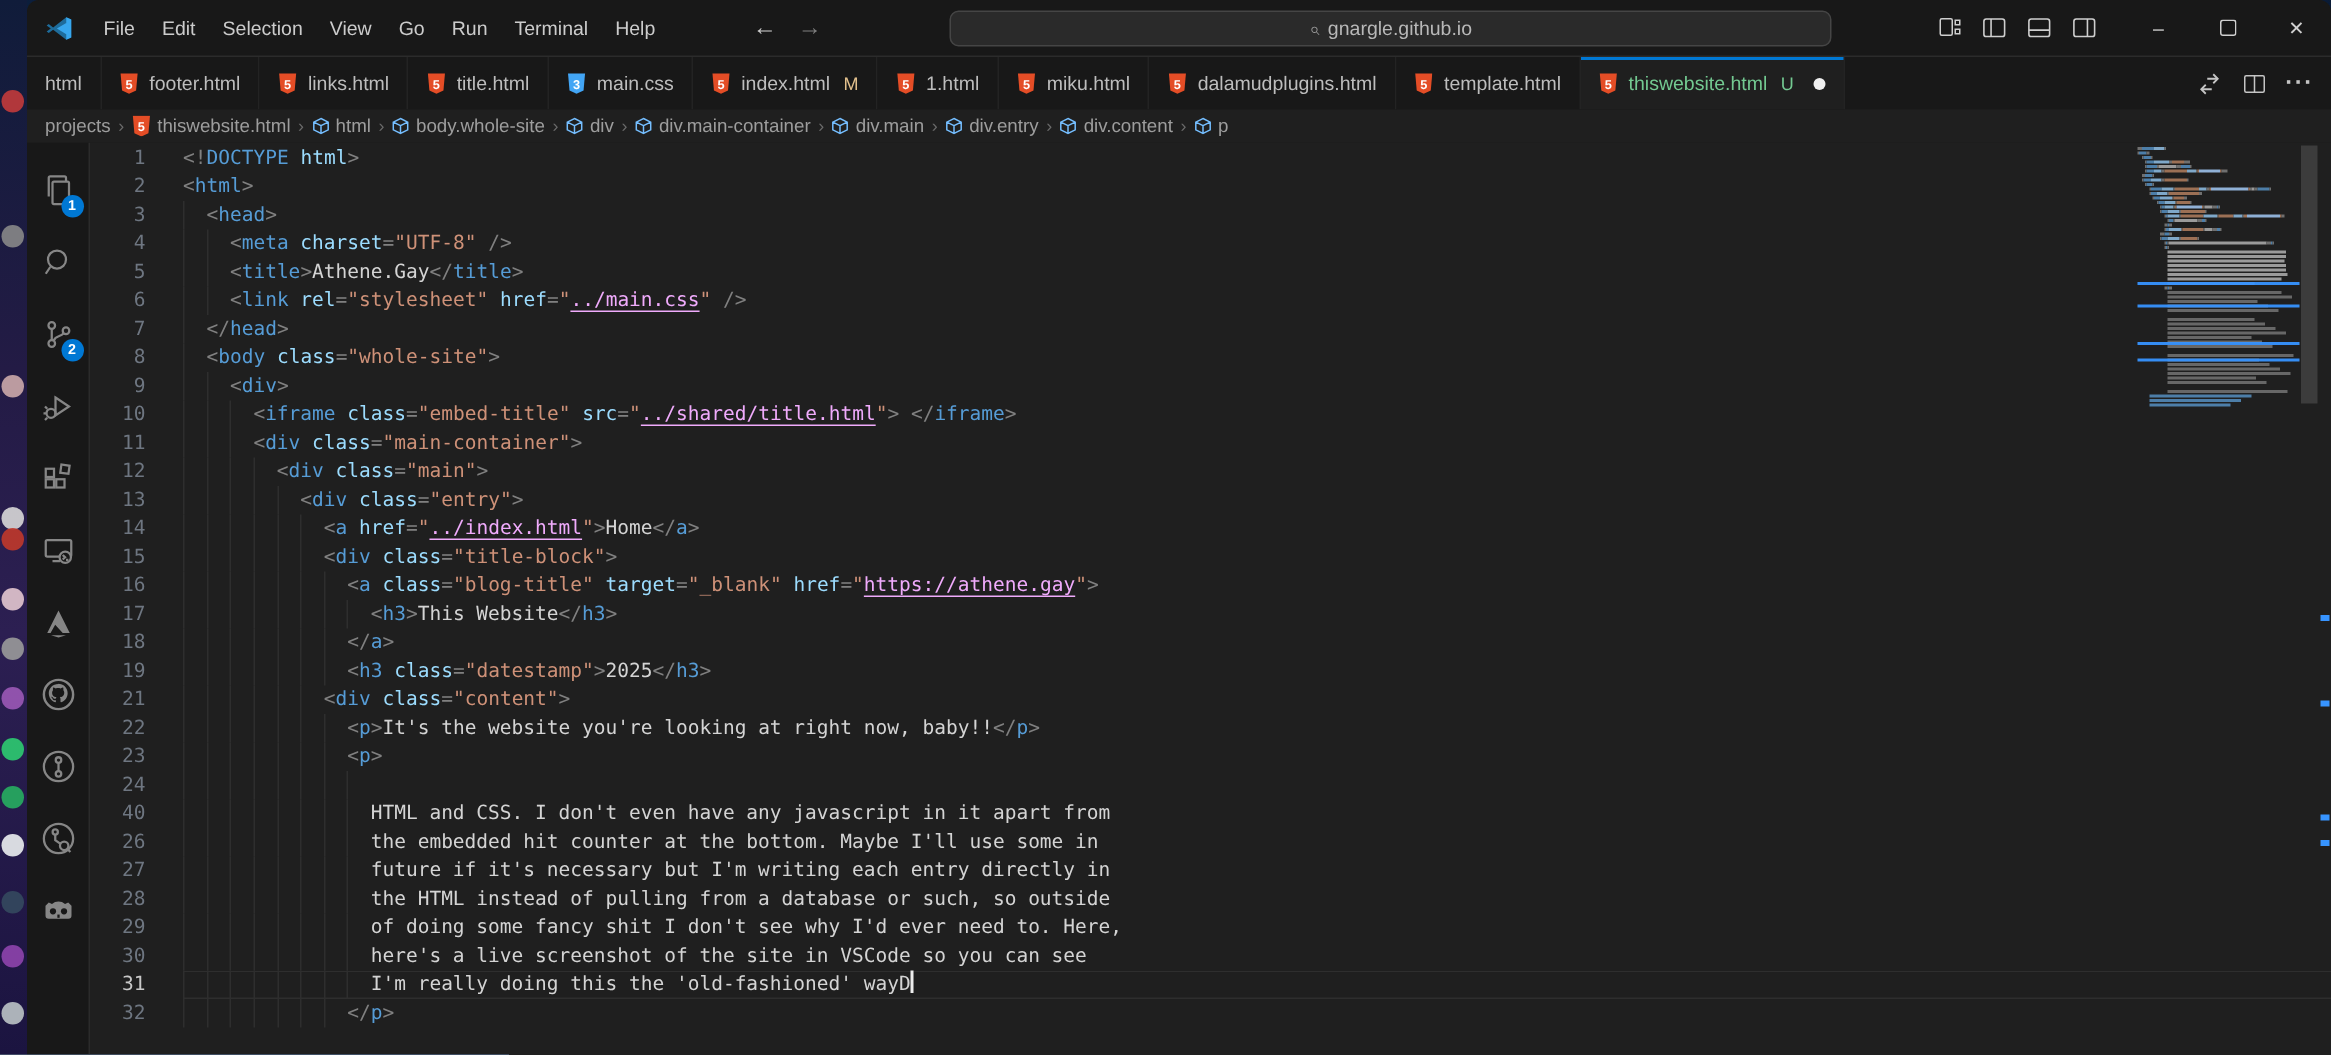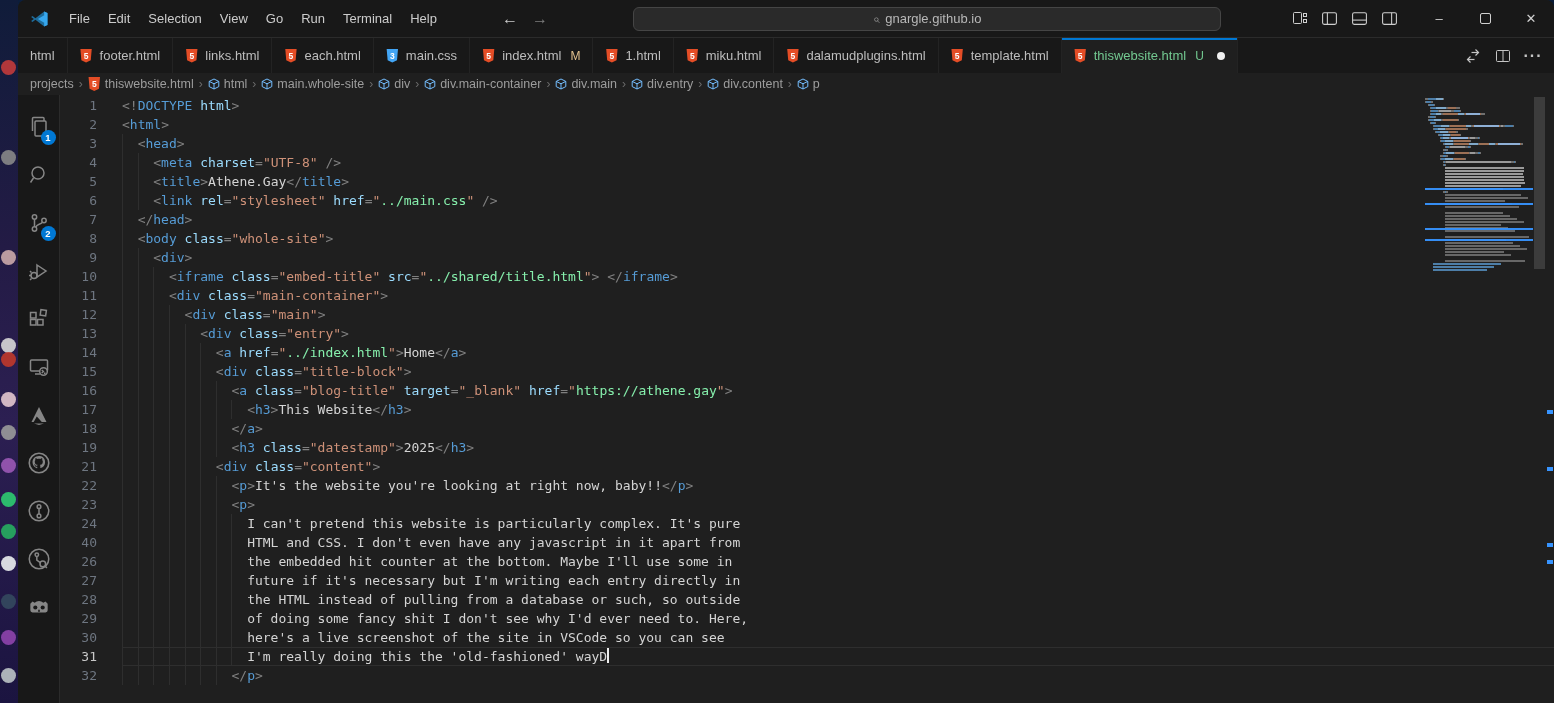--- a/index.html
+++ b/index.html
@@ -80,21 +80,21 @@
     font-family:"DejaVu Sans Mono","Liberation Mono",monospace; font-size:13px; line-height:19px; }
   .code-lines { position:absolute; left:0; top:1px; right:0; }
   .cline { display:flex; height:19px; white-space:pre; }
   .gutter { flex:0 0 62px; text-align:right; padding-right:25px; color:#6e7681; user-select:none; }
   .cline.current .gutter { color:#c8c8c8; }
   .lbody { flex:1; position:relative; }
   .cline.current .lbody { box-shadow:inset 0 1px 0 #2e2e2e, inset 0 -1px 0 #2e2e2e; }
   .guide { display:inline-block; width:2ch; height:19px; vertical-align:top;
     border-left:1px solid #2e2e2e; }
   .tk-p { color:#808080; } .tk-t { color:#569cd6; } .tk-a { color:#9cdcfe; }
-  .tk-s { color:#ce9178; } .tk-l { color:#86efac; text-underline-offset:3px; }
+  .tk-s { color:#ce9178; } .tk-l { color:#f0abfc; text-decoration:underline; text-underline-offset:3px; }
   .tk-x { color:#d4d4d4; }
   .caret { display:inline-block; width:1.5px; height:15px; background:#ededed; vertical-align:-2px; }
 
   
   .minimap { position:absolute; top:2px; right:21px; width:108px; height:600px; }
   .mm-row { height:3px; display:flex; align-items:center; }
   .mm-seg { height:2px; display:inline-block; }
   .mm-line { position:absolute; left:0; right:0; height:2px; background:#3794ff; opacity:.95; }
   .vscroll { position:absolute; top:0; right:8px; width:13px; height:100%; }
   .vscroll-thumb { position:absolute; top:2px; left:1px; width:11px; height:172px; background:rgba(121,121,121,.32); }
@@ -194,21 +194,21 @@
         <div class="tab">
           <span class="ficon html">5</span>
           <span class="tab-label">footer.html</span>
         </div>
         <div class="tab">
           <span class="ficon html">5</span>
           <span class="tab-label">links.html</span>
         </div>
         <div class="tab">
           <span class="ficon html">5</span>
-          <span class="tab-label">each.html</span>
+          <span class="tab-label">title.html</span>
         </div>
         <div class="tab">
           <span class="ficon css">3</span>
           <span class="tab-label">main.css</span>
         </div>
         <div class="tab">
           <span class="ficon html">5</span>
           <span class="tab-label">index.html</span>
           <span class="badge-M">M</span>
         </div>
@@ -268,21 +268,21 @@
         <svg width="12" height="12" viewBox="0 0 12 12">
           <path d="M6 1 L10.8 3.4 V8.6 L6 11 L1.2 8.6 V3.4 Z M1.2 3.4 L6 5.8 M10.8 3.4 L6 5.8 M6 5.8 V11" fill="none" stroke="#75beff" stroke-width="1"></path>
         </svg>
         <span>html</span>
       </span>
       <span class="crumb-sep">›</span>
       <span class="crumb">
         <svg width="12" height="12" viewBox="0 0 12 12">
           <path d="M6 1 L10.8 3.4 V8.6 L6 11 L1.2 8.6 V3.4 Z M1.2 3.4 L6 5.8 M10.8 3.4 L6 5.8 M6 5.8 V11" fill="none" stroke="#75beff" stroke-width="1"></path>
         </svg>
-        <span>main.whole-site</span>
+        <span>body.whole-site</span>
       </span>
       <span class="crumb-sep">›</span>
       <span class="crumb">
         <svg width="12" height="12" viewBox="0 0 12 12">
           <path d="M6 1 L10.8 3.4 V8.6 L6 11 L1.2 8.6 V3.4 Z M1.2 3.4 L6 5.8 M10.8 3.4 L6 5.8 M6 5.8 V11" fill="none" stroke="#75beff" stroke-width="1"></path>
         </svg>
         <span>div</span>
       </span>
       <span class="crumb-sep">›</span>
       <span class="crumb">
@@ -428,21 +428,21 @@
           <div class="cline"><span class="gutter">13</span><span class="lbody"><span class="guide"></span><span class="guide"></span><span class="guide"></span><span class="guide"></span><span class="guide"></span><span class="tk-p">&lt;</span><span class="tk-t">div</span><span class="tk-a"> class</span><span class="tk-p">=</span><span class="tk-s">"entry"</span><span class="tk-p">&gt;</span></span></div>
           <div class="cline"><span class="gutter">14</span><span class="lbody"><span class="guide"></span><span class="guide"></span><span class="guide"></span><span class="guide"></span><span class="guide"></span><span class="guide"></span><span class="tk-p">&lt;</span><span class="tk-t">a</span><span class="tk-a"> href</span><span class="tk-p">=</span><span class="tk-s">"</span><span class="tk-l">../index.html</span><span class="tk-s">"</span><span class="tk-p">&gt;</span><span class="tk-x">Home</span><span class="tk-p">&lt;/</span><span class="tk-t">a</span><span class="tk-p">&gt;</span></span></div>
           <div class="cline"><span class="gutter">15</span><span class="lbody"><span class="guide"></span><span class="guide"></span><span class="guide"></span><span class="guide"></span><span class="guide"></span><span class="guide"></span><span class="tk-p">&lt;</span><span class="tk-t">div</span><span class="tk-a"> class</span><span class="tk-p">=</span><span class="tk-s">"title-block"</span><span class="tk-p">&gt;</span></span></div>
           <div class="cline"><span class="gutter">16</span><span class="lbody"><span class="guide"></span><span class="guide"></span><span class="guide"></span><span class="guide"></span><span class="guide"></span><span class="guide"></span><span class="guide"></span><span class="tk-p">&lt;</span><span class="tk-t">a</span><span class="tk-a"> class</span><span class="tk-p">=</span><span class="tk-s">"blog-title"</span><span class="tk-a"> target</span><span class="tk-p">=</span><span class="tk-s">"_blank"</span><span class="tk-a"> href</span><span class="tk-p">=</span><span class="tk-s">"</span><span class="tk-l">https://athene.gay</span><span class="tk-s">"</span><span class="tk-p">&gt;</span></span></div>
           <div class="cline"><span class="gutter">17</span><span class="lbody"><span class="guide"></span><span class="guide"></span><span class="guide"></span><span class="guide"></span><span class="guide"></span><span class="guide"></span><span class="guide"></span><span class="guide"></span><span class="tk-p">&lt;</span><span class="tk-t">h3</span><span class="tk-p">&gt;</span><span class="tk-x">This Website</span><span class="tk-p">&lt;/</span><span class="tk-t">h3</span><span class="tk-p">&gt;</span></span></div>
           <div class="cline"><span class="gutter">18</span><span class="lbody"><span class="guide"></span><span class="guide"></span><span class="guide"></span><span class="guide"></span><span class="guide"></span><span class="guide"></span><span class="guide"></span><span class="tk-p">&lt;/</span><span class="tk-t">a</span><span class="tk-p">&gt;</span></span></div>
           <div class="cline"><span class="gutter">19</span><span class="lbody"><span class="guide"></span><span class="guide"></span><span class="guide"></span><span class="guide"></span><span class="guide"></span><span class="guide"></span><span class="guide"></span><span class="tk-p">&lt;</span><span class="tk-t">h3</span><span class="tk-a"> class</span><span class="tk-p">=</span><span class="tk-s">"datestamp"</span><span class="tk-p">&gt;</span><span class="tk-x">2025</span><span class="tk-p">&lt;/</span><span class="tk-t">h3</span><span class="tk-p">&gt;</span></span></div>
           <div class="cline"><span class="gutter">21</span><span class="lbody"><span class="guide"></span><span class="guide"></span><span class="guide"></span><span class="guide"></span><span class="guide"></span><span class="guide"></span><span class="tk-p">&lt;</span><span class="tk-t">div</span><span class="tk-a"> class</span><span class="tk-p">=</span><span class="tk-s">"content"</span><span class="tk-p">&gt;</span></span></div>
           <div class="cline"><span class="gutter">22</span><span class="lbody"><span class="guide"></span><span class="guide"></span><span class="guide"></span><span class="guide"></span><span class="guide"></span><span class="guide"></span><span class="guide"></span><span class="tk-p">&lt;</span><span class="tk-t">p</span><span class="tk-p">&gt;</span><span class="tk-x">It's the website you're looking at right now, baby!!</span><span class="tk-p">&lt;/</span><span class="tk-t">p</span><span class="tk-p">&gt;</span></span></div>
           <div class="cline"><span class="gutter">23</span><span class="lbody"><span class="guide"></span><span class="guide"></span><span class="guide"></span><span class="guide"></span><span class="guide"></span><span class="guide"></span><span class="guide"></span><span class="tk-p">&lt;</span><span class="tk-t">p</span><span class="tk-p">&gt;</span></span></div>
-          <div class="cline"><span class="gutter">24</span><span class="lbody"><span class="guide"></span><span class="guide"></span><span class="guide"></span><span class="guide"></span><span class="guide"></span><span class="guide"></span><span class="guide"></span><span class="guide"></span><span class="tk-x">I can't pretend this website is particularly complex. It's pure</span></span></div>
+          <div class="cline"><span class="gutter">24</span><span class="lbody"><span class="guide"></span><span class="guide"></span><span class="guide"></span><span class="guide"></span><span class="guide"></span><span class="guide"></span><span class="guide"></span><span class="guide"></span></span></div>
           <div class="cline"><span class="gutter">40</span><span class="lbody"><span class="guide"></span><span class="guide"></span><span class="guide"></span><span class="guide"></span><span class="guide"></span><span class="guide"></span><span class="guide"></span><span class="guide"></span><span class="tk-x">HTML and CSS. I don't even have any javascript in it apart from</span></span></div>
           <div class="cline"><span class="gutter">26</span><span class="lbody"><span class="guide"></span><span class="guide"></span><span class="guide"></span><span class="guide"></span><span class="guide"></span><span class="guide"></span><span class="guide"></span><span class="guide"></span><span class="tk-x">the embedded hit counter at the bottom. Maybe I'll use some in</span></span></div>
           <div class="cline"><span class="gutter">27</span><span class="lbody"><span class="guide"></span><span class="guide"></span><span class="guide"></span><span class="guide"></span><span class="guide"></span><span class="guide"></span><span class="guide"></span><span class="guide"></span><span class="tk-x">future if it's necessary but I'm writing each entry directly in</span></span></div>
           <div class="cline"><span class="gutter">28</span><span class="lbody"><span class="guide"></span><span class="guide"></span><span class="guide"></span><span class="guide"></span><span class="guide"></span><span class="guide"></span><span class="guide"></span><span class="guide"></span><span class="tk-x">the HTML instead of pulling from a database or such, so outside</span></span></div>
           <div class="cline"><span class="gutter">29</span><span class="lbody"><span class="guide"></span><span class="guide"></span><span class="guide"></span><span class="guide"></span><span class="guide"></span><span class="guide"></span><span class="guide"></span><span class="guide"></span><span class="tk-x">of doing some fancy shit I don't see why I'd ever need to. Here,</span></span></div>
           <div class="cline"><span class="gutter">30</span><span class="lbody"><span class="guide"></span><span class="guide"></span><span class="guide"></span><span class="guide"></span><span class="guide"></span><span class="guide"></span><span class="guide"></span><span class="guide"></span><span class="tk-x">here's a live screenshot of the site in VSCode so you can see</span></span></div>
           <div class="cline current"><span class="gutter">31</span><span class="lbody"><span class="guide"></span><span class="guide"></span><span class="guide"></span><span class="guide"></span><span class="guide"></span><span class="guide"></span><span class="guide"></span><span class="guide"></span><span class="tk-x">I'm really doing this the 'old-fashioned' wayD</span><span class="caret"></span></span></div>
           <div class="cline"><span class="gutter">32</span><span class="lbody"><span class="guide"></span><span class="guide"></span><span class="guide"></span><span class="guide"></span><span class="guide"></span><span class="guide"></span><span class="guide"></span><span class="tk-p">&lt;/</span><span class="tk-t">p</span><span class="tk-p">&gt;</span></span></div>
         </div>
       <div class="minimap" id="minimap">

